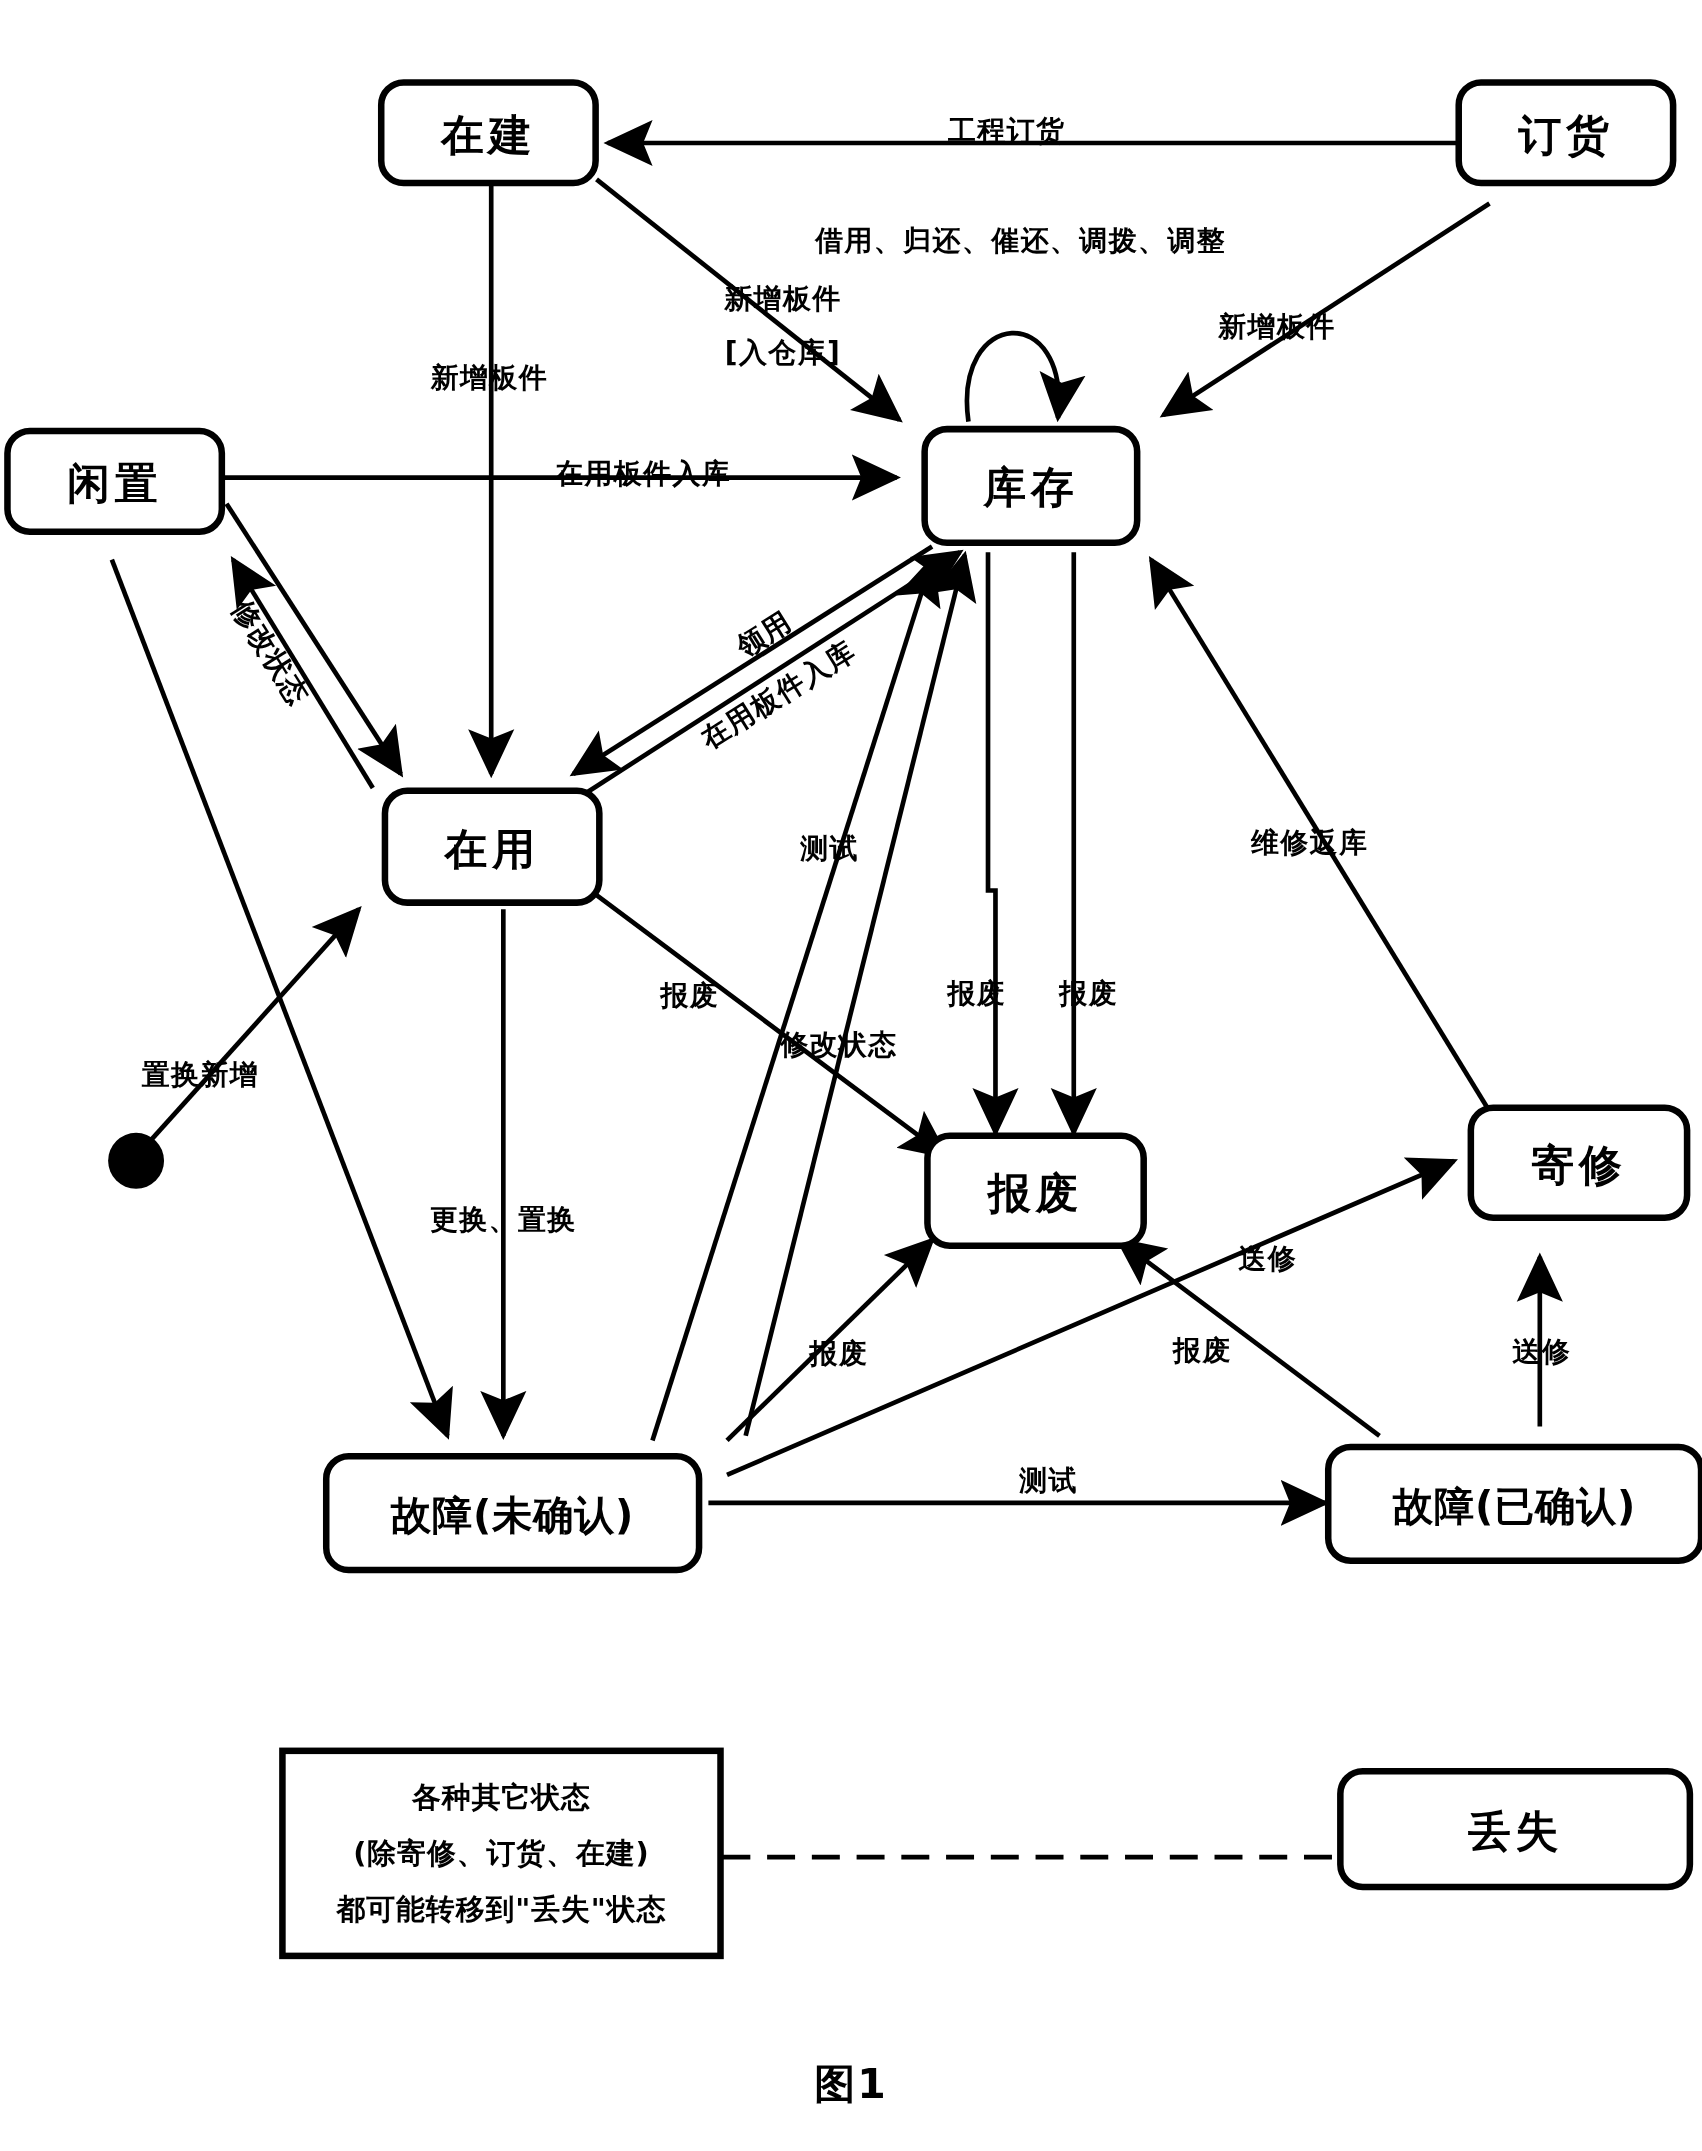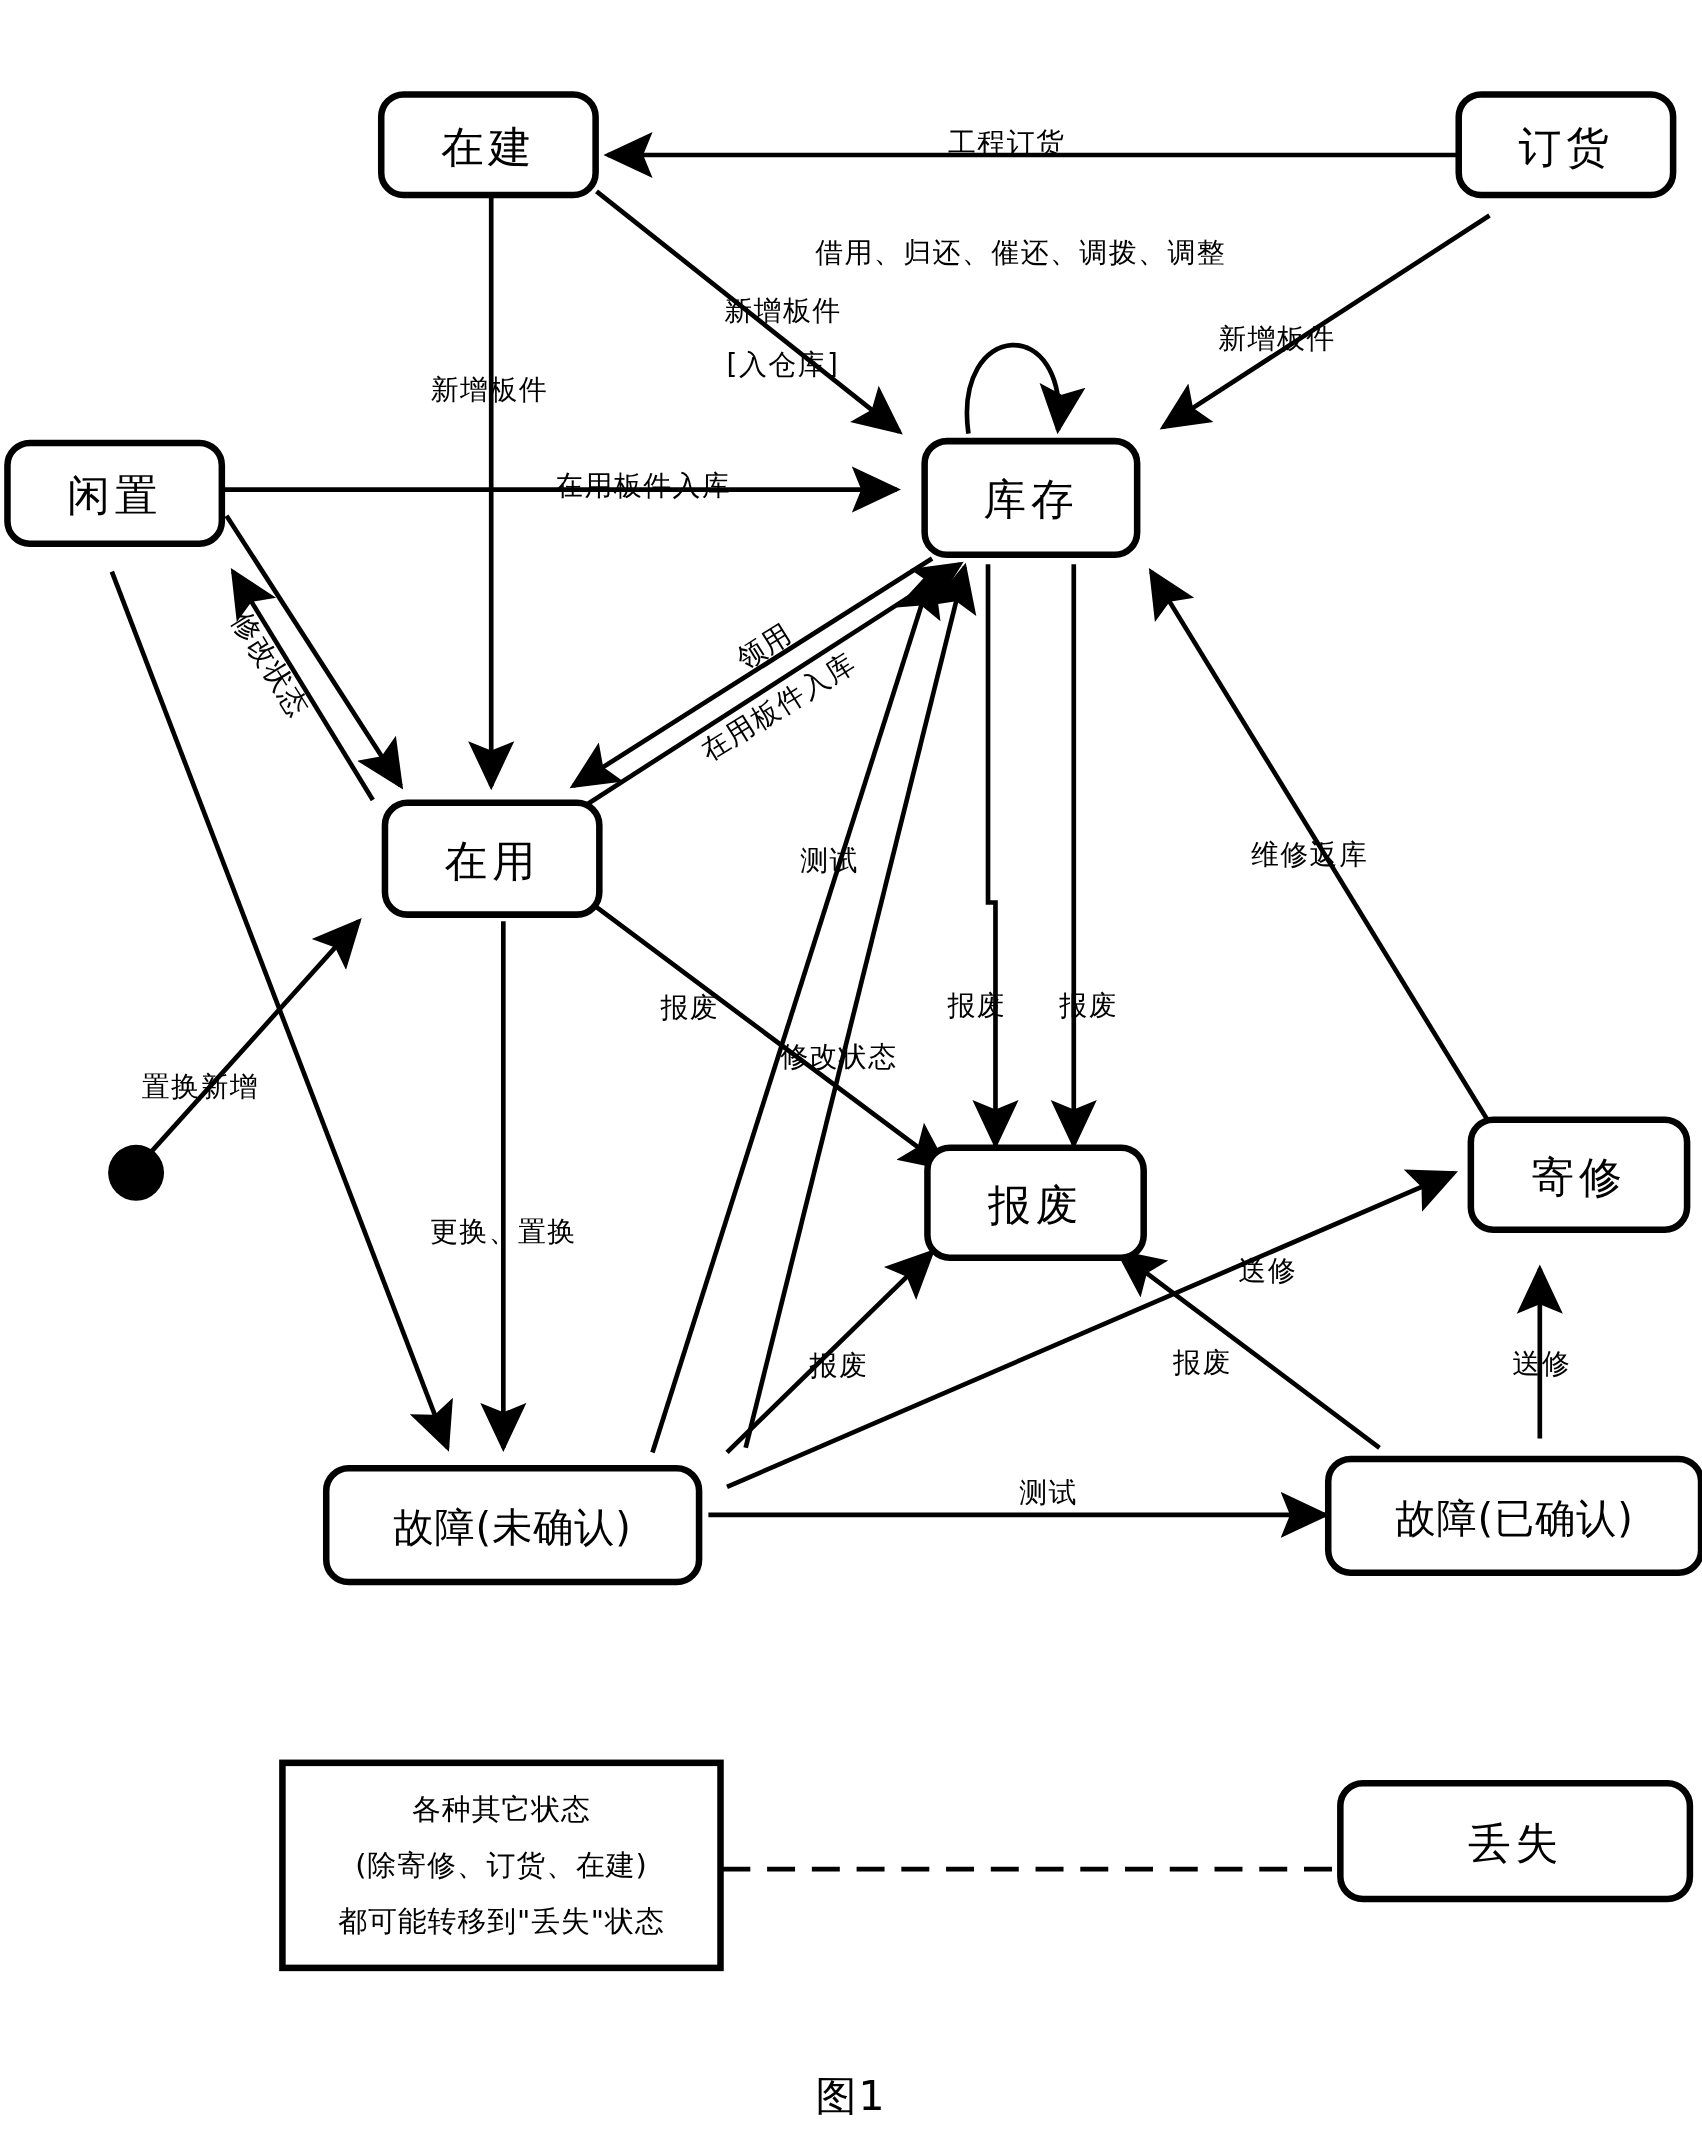--- a/index.html
+++ b/index.html
@@ -9,23 +9,24 @@
   }
   body {
     width: 1702px;
     height: 2152px;
     position: relative;
     font-family: "DejaVu Sans", "Liberation Sans", sans-serif;
     overflow: hidden;
   }
   #diagram-root {
     position: absolute;
-    left: 0; top: 12px;
+    left: 0; top: 0;
     width: 1702px;
     height: 2068px;
+    font-weight: bold;
   }
   svg.canvas {
     position: absolute;
     left: 0; top: 0;
     width: 1702px;
     height: 2152px;
   }
   .state-label {
     font-family: "DejaVu Sans", "Liberation Sans", sans-serif;
     font-size: 46px;

